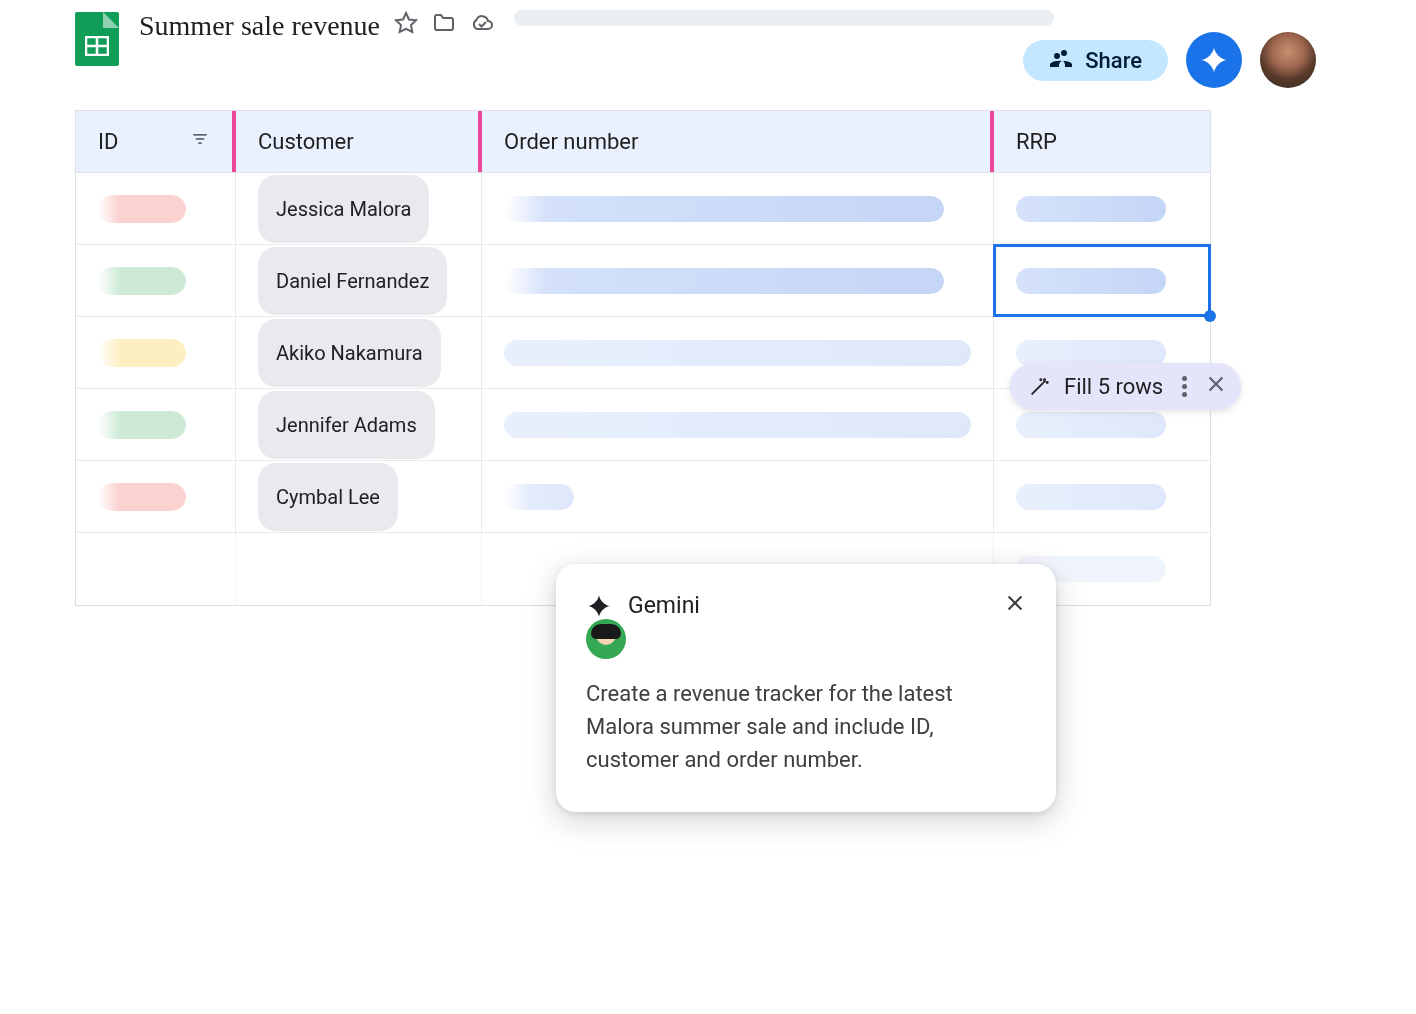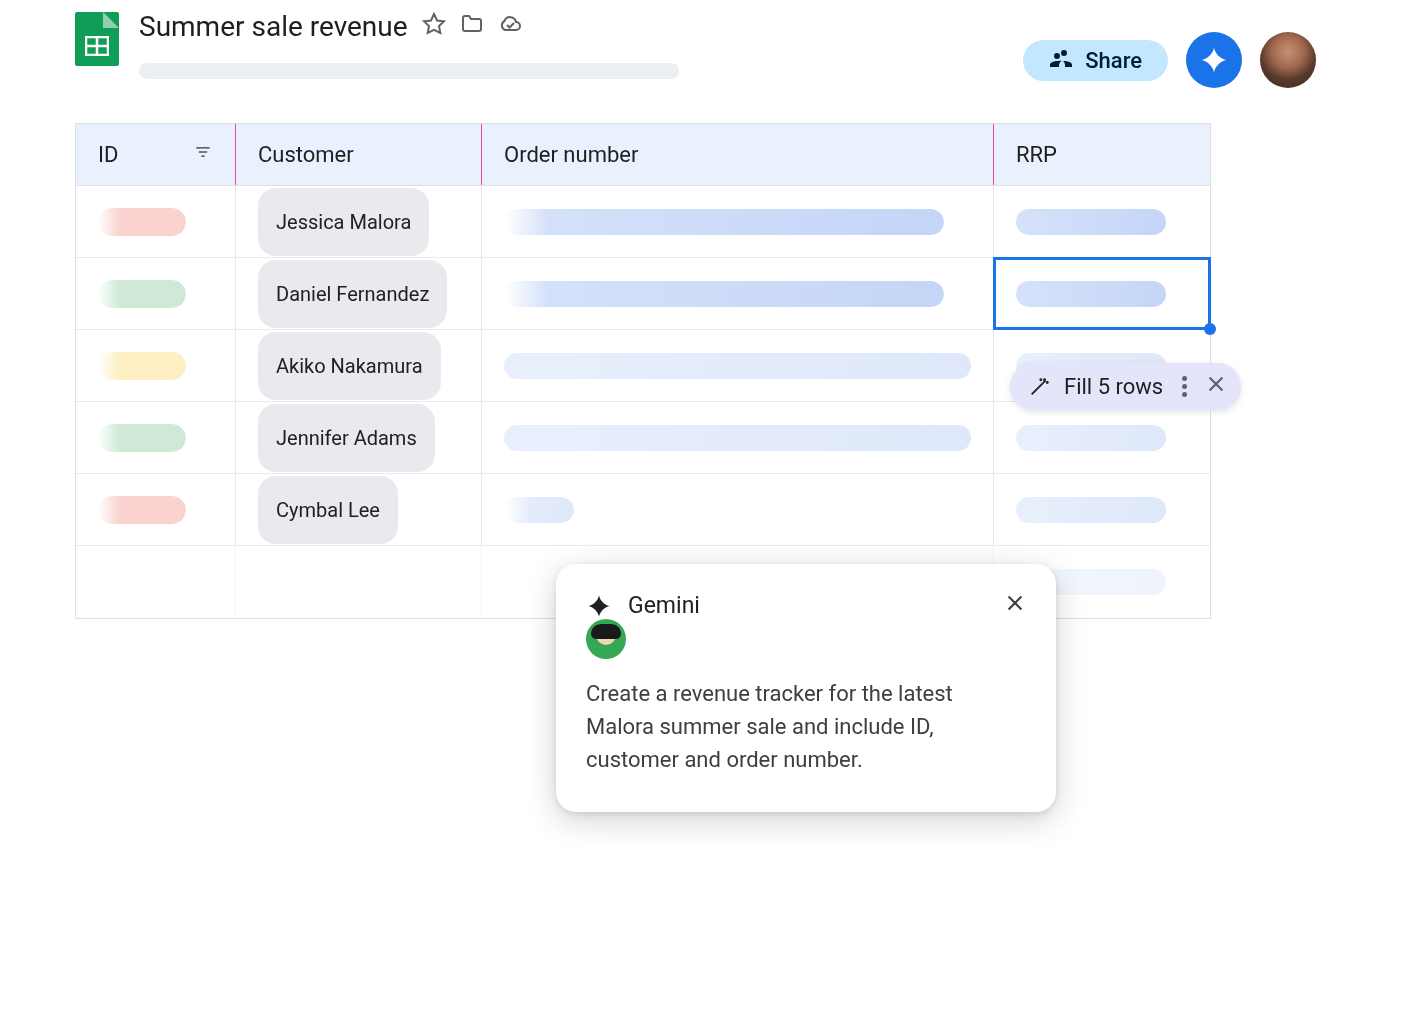--- a/index.html
+++ b/index.html
@@ -5,42 +5,42 @@
     * { box-sizing: border-box; margin: 0; padding: 0; }
     body { font-family: "Google Sans", Roboto, Arial, sans-serif; background: #fff; width: 1416px; height: 1014px; position: relative; font-size: 21px; color: #1f1f1f; }
 
     .canvas { position: absolute; left: 75px; top: 10px; width: 1136px; }
 
     
     .header { display: flex; align-items: flex-start; gap: 20px; }
     .app-icon { width: 44px; height: 54px; background: #0f9d58; border-radius: 2px; position: relative; display: inline-block; flex-shrink: 0; margin-top: 2px; }
     .app-icon::before { content: ""; position: absolute; right: 0; top: 0; width: 16px; height: 16px; background: #8ed1b1; clip-path: polygon(0 0, 100% 100%, 0 100%); }
     .app-icon svg { position: absolute; left: 10px; bottom: 10px; }
-    .title-block { display: flex; flex-direction: column; gap: 20px; flex: 1; }
+    .title-block { display: flex; flex-direction: row; gap: 20px; flex: 1; font-family: Liberation Serif, serif; }
     .title-row { display: flex; align-items: center; gap: 14px; }
     .doc-title { font-size: 28px; font-weight: 400; color: #1f1f1f; }
     .title-icons { display: flex; align-items: center; gap: 14px; color: #5f6368; }
     .title-icons svg { width: 24px; height: 24px; }
     .menu-bar-placeholder { width: 540px; height: 16px; background: #eceff1; border-radius: 8px; }
 
     .header-right { position: absolute; right: -105px; top: 22px; display: flex; align-items: center; gap: 18px; }
     .share-btn { display: flex; align-items: center; gap: 12px; background: #c2e7ff; color: #001d35; border-radius: 28px; padding: 8px 26px; font-size: 22px; font-weight: 500; }
     .share-btn svg { width: 24px; height: 24px; }
     .gemini-btn { width: 56px; height: 56px; background: #1a73e8; border-radius: 50%; display: flex; align-items: center; justify-content: center; color: #fff; }
     .gemini-btn svg { width: 30px; height: 30px; }
     .avatar { width: 56px; height: 56px; border-radius: 50%; background: radial-gradient(circle at 50% 35%, #c89070 0%, #a06850 35%, #5a3a2a 60%, #2f2a24 100%); flex-shrink: 0; }
 
     
     .sheet { margin-top: 44px; border: 1px solid #dce0e3; border-top: none; }
     .col-id { width: 160px; }
     .col-customer { width: 246px; }
     .col-order { width: 512px; }
     .col-rrp { width: 216px; }
     .th-row { display: flex; background: #e9f0fe; border-top: 1px solid #dce0e3; border-bottom: 1px solid #dce0e3; }
-    .th { padding: 18px 22px; font-size: 22px; font-weight: 400; color: #1f1f1f; border-right: 1px solid #ec4899; display: flex; align-items: center; justify-content: space-between; }
+    .th { padding: 18px 22px; font-size: 22px; font-weight: 400; color: #1f1f1f; border-right: 4px solid #ec4899; display: flex; align-items: center; justify-content: space-between; }
     .th:last-child { border-right: none; }
     .filter-ic { color: #5f6368; }
     .tr { display: flex; height: 72px; border-bottom: 1px solid #e8eaed; }
     .tr:last-child { border-bottom: none; }
     .td { display: flex; align-items: center; padding: 0 22px; border-right: 1px solid #e8eaed; position: relative; }
     .td:last-child { border-right: none; }
     .id-pill { width: 88px; height: 28px; border-radius: 14px; }
     .id-pill.fade { -webkit-mask-image: linear-gradient(90deg, transparent 0%, black 25%); mask-image: linear-gradient(90deg, transparent 0%, black 25%); }
     .pill-red { background: #fad2cf; }
     .pill-green { background: #ceead6; }

